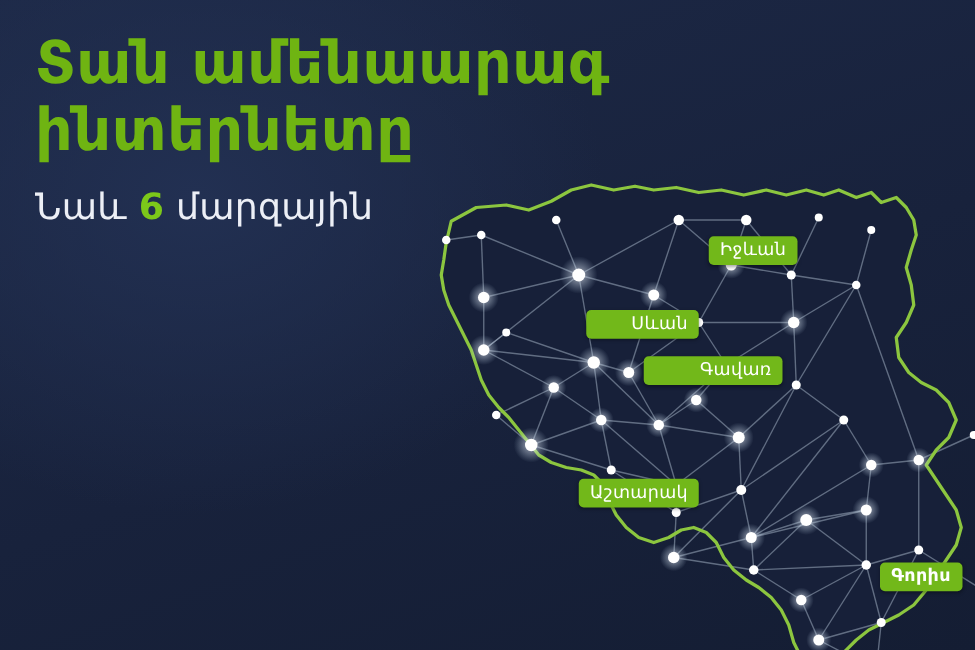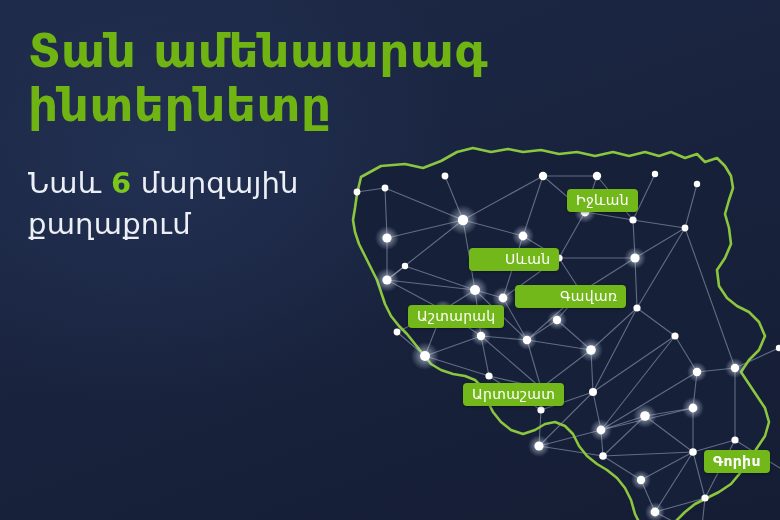--- a/index.html
+++ b/index.html
@@ -36,21 +36,21 @@
     font-family: "DejaVu Sans", sans-serif;
     font-weight: bold;
     font-size: 47px;
     line-height: 1.14;
     color: #6fb412;
     letter-spacing: 0.5px;
     margin: 0;
     white-space: pre-line;
   }
   #subhead {
-    margin-top: 32px;
+    margin-top: 14px;
     font-family: "DejaVu Sans", sans-serif;
     font-weight: normal;
     font-size: 29px;
     line-height: 1.42;
     color: #eceff6;
     letter-spacing: 0.2px;
   }
   #subhead .hl {
     color: #7cc81a;
     font-weight: bold;
@@ -335,24 +335,22 @@
         </g>
       </g>
     </svg>
   </div>
 
   <div id="text-block">
     <h1 id="headline">Տան ամենաարագ
 ինտերնետը</h1>
     <div id="subhead">
       <div><span>Նաև </span><span class="hl">6</span><span> մարզային</span></div>
-      <div>քաղաքում</div>
     </div>
   </div>
 
   <div class="city-pill" style="left:567px; top:189px;">Իջևան</div>
   <div class="city-pill" style="left:469px; top:248px;padding-left:36px;">Սևան</div>
   <div class="city-pill" style="left:515px; top:285px;padding-left:45px;">Գավառ</div>
-  <div class="city-pill" style="left:408px; top:305px;">Աշտարակ</div>
-  <div class="city-pill" style="left:463px; top:383px;">Արտաշատ</div>
+  <div class="city-pill" style="left:463px; top:383px;">Աշտարակ</div>
   <div class="city-pill" style="left:704px; top:450px;font-weight:bold;">Գորիս</div>
 
 </div>
 
 </body></html>

